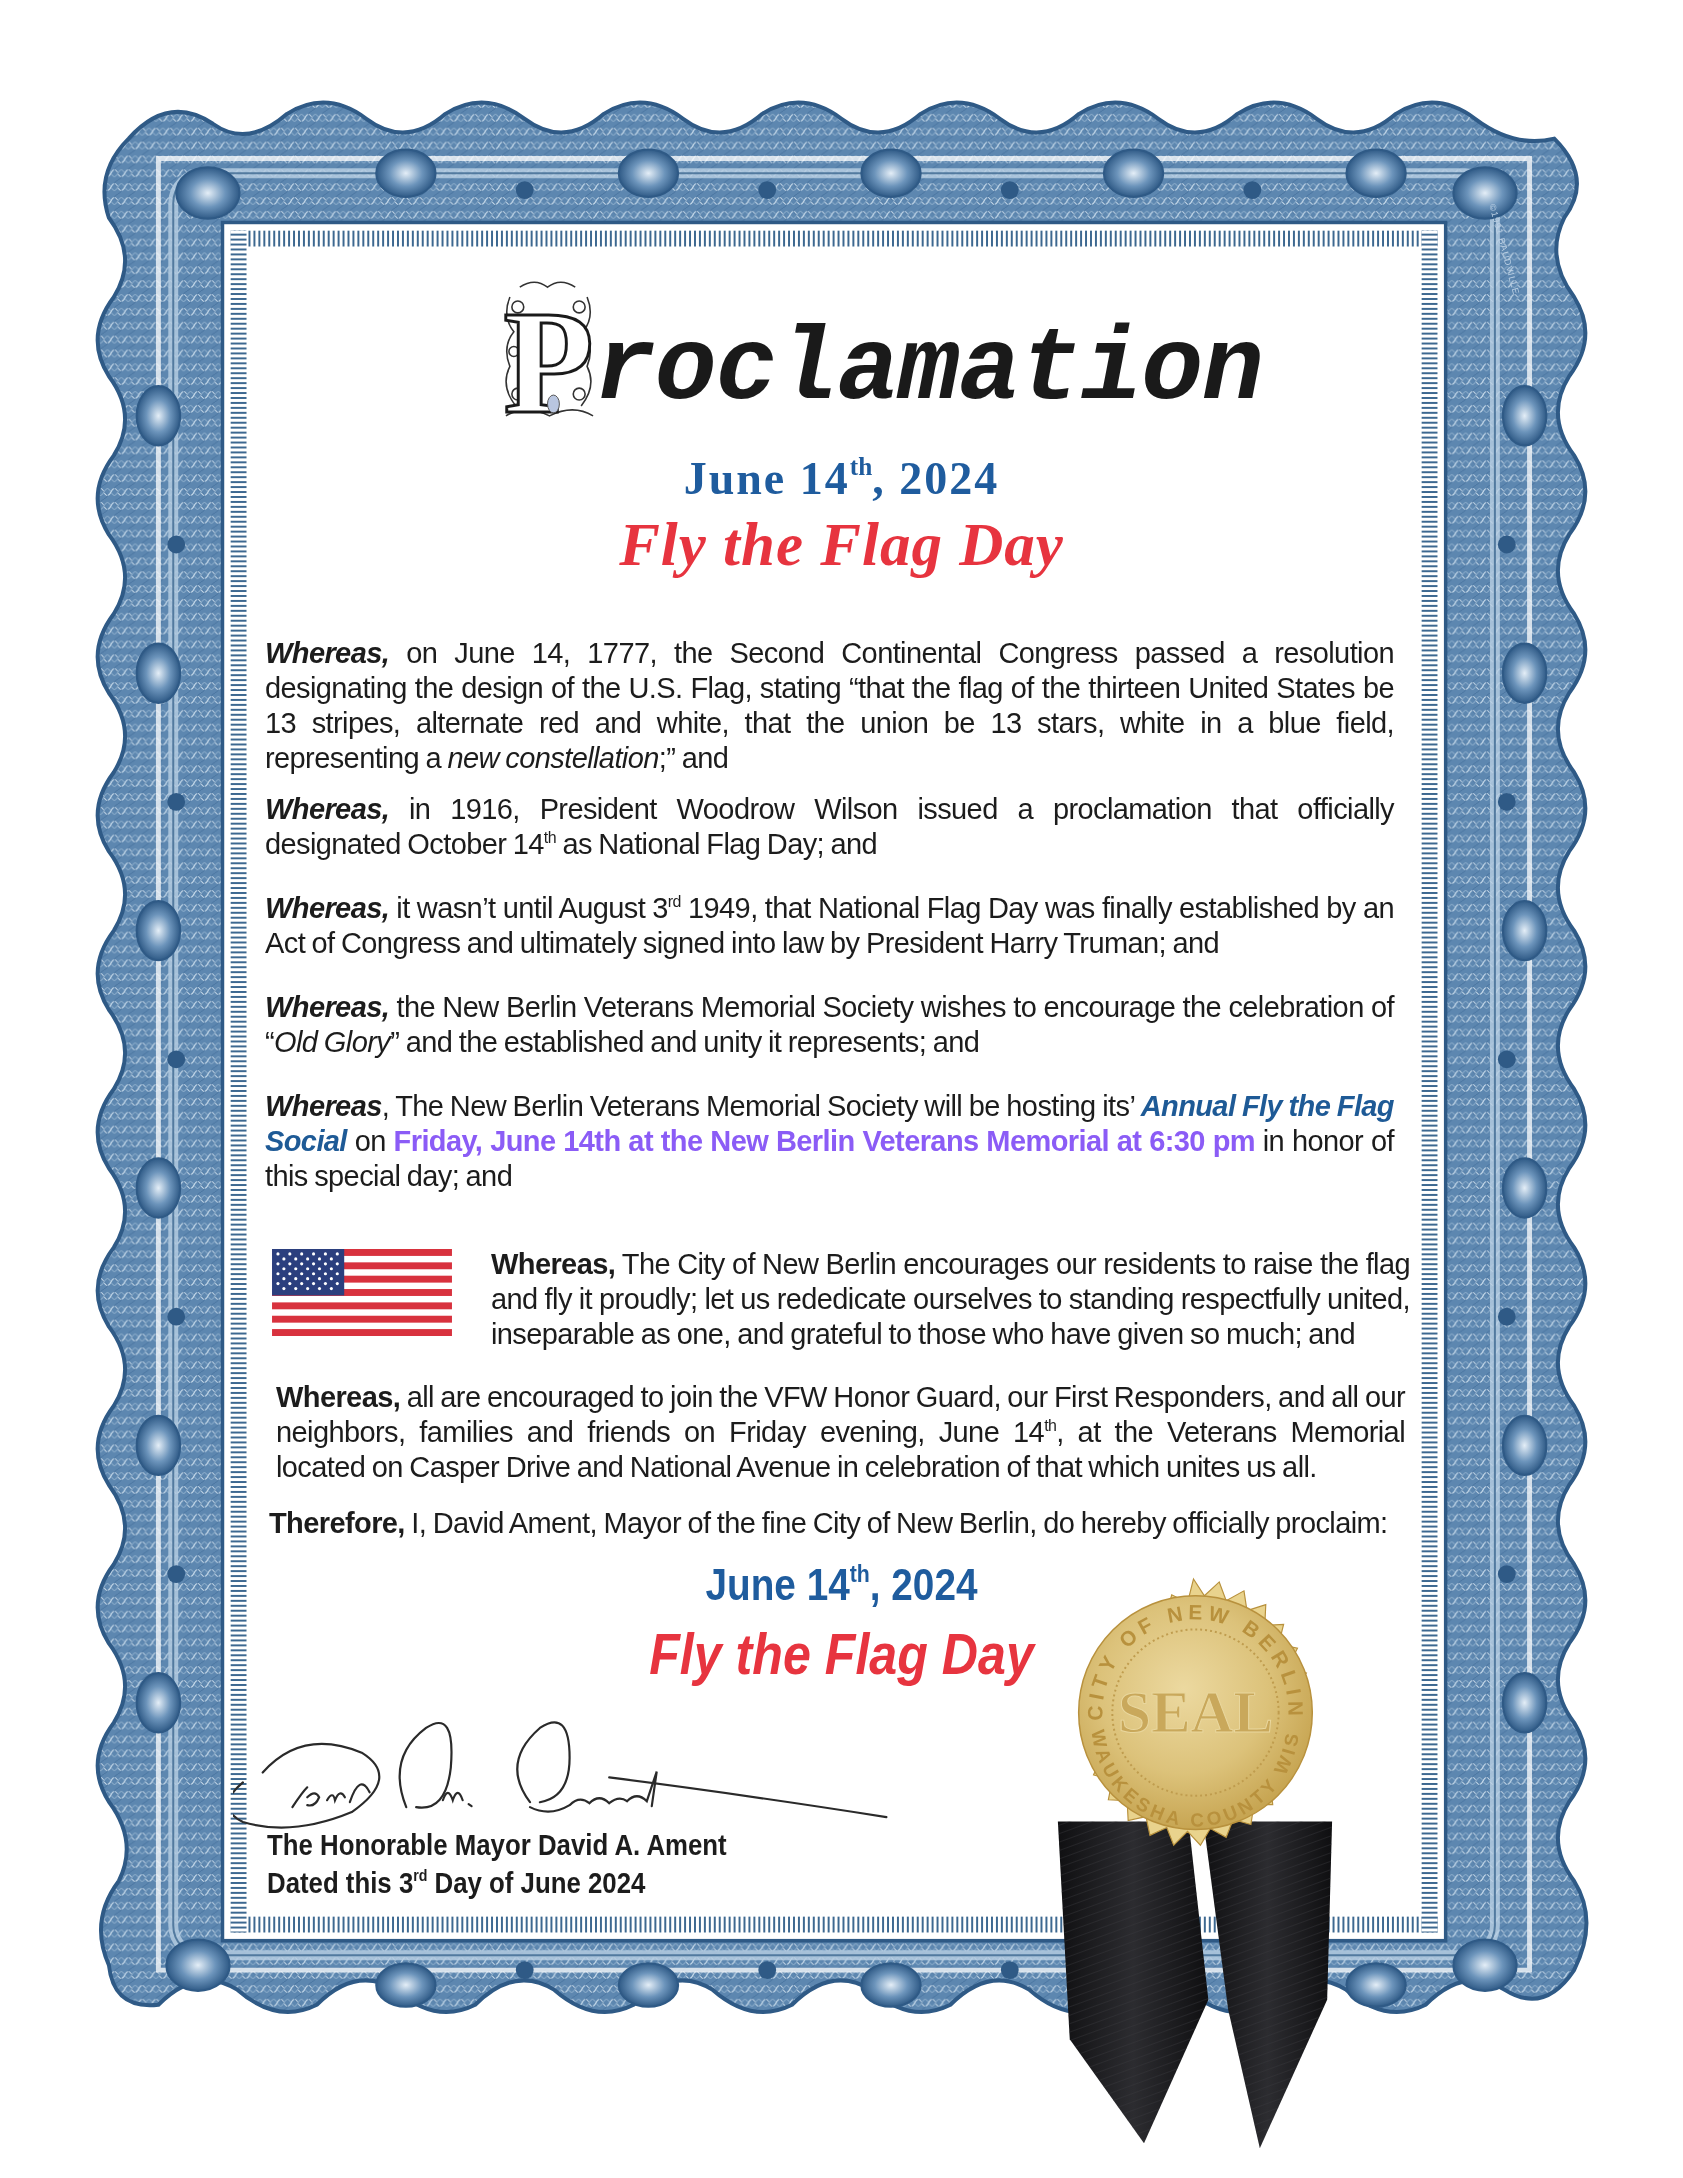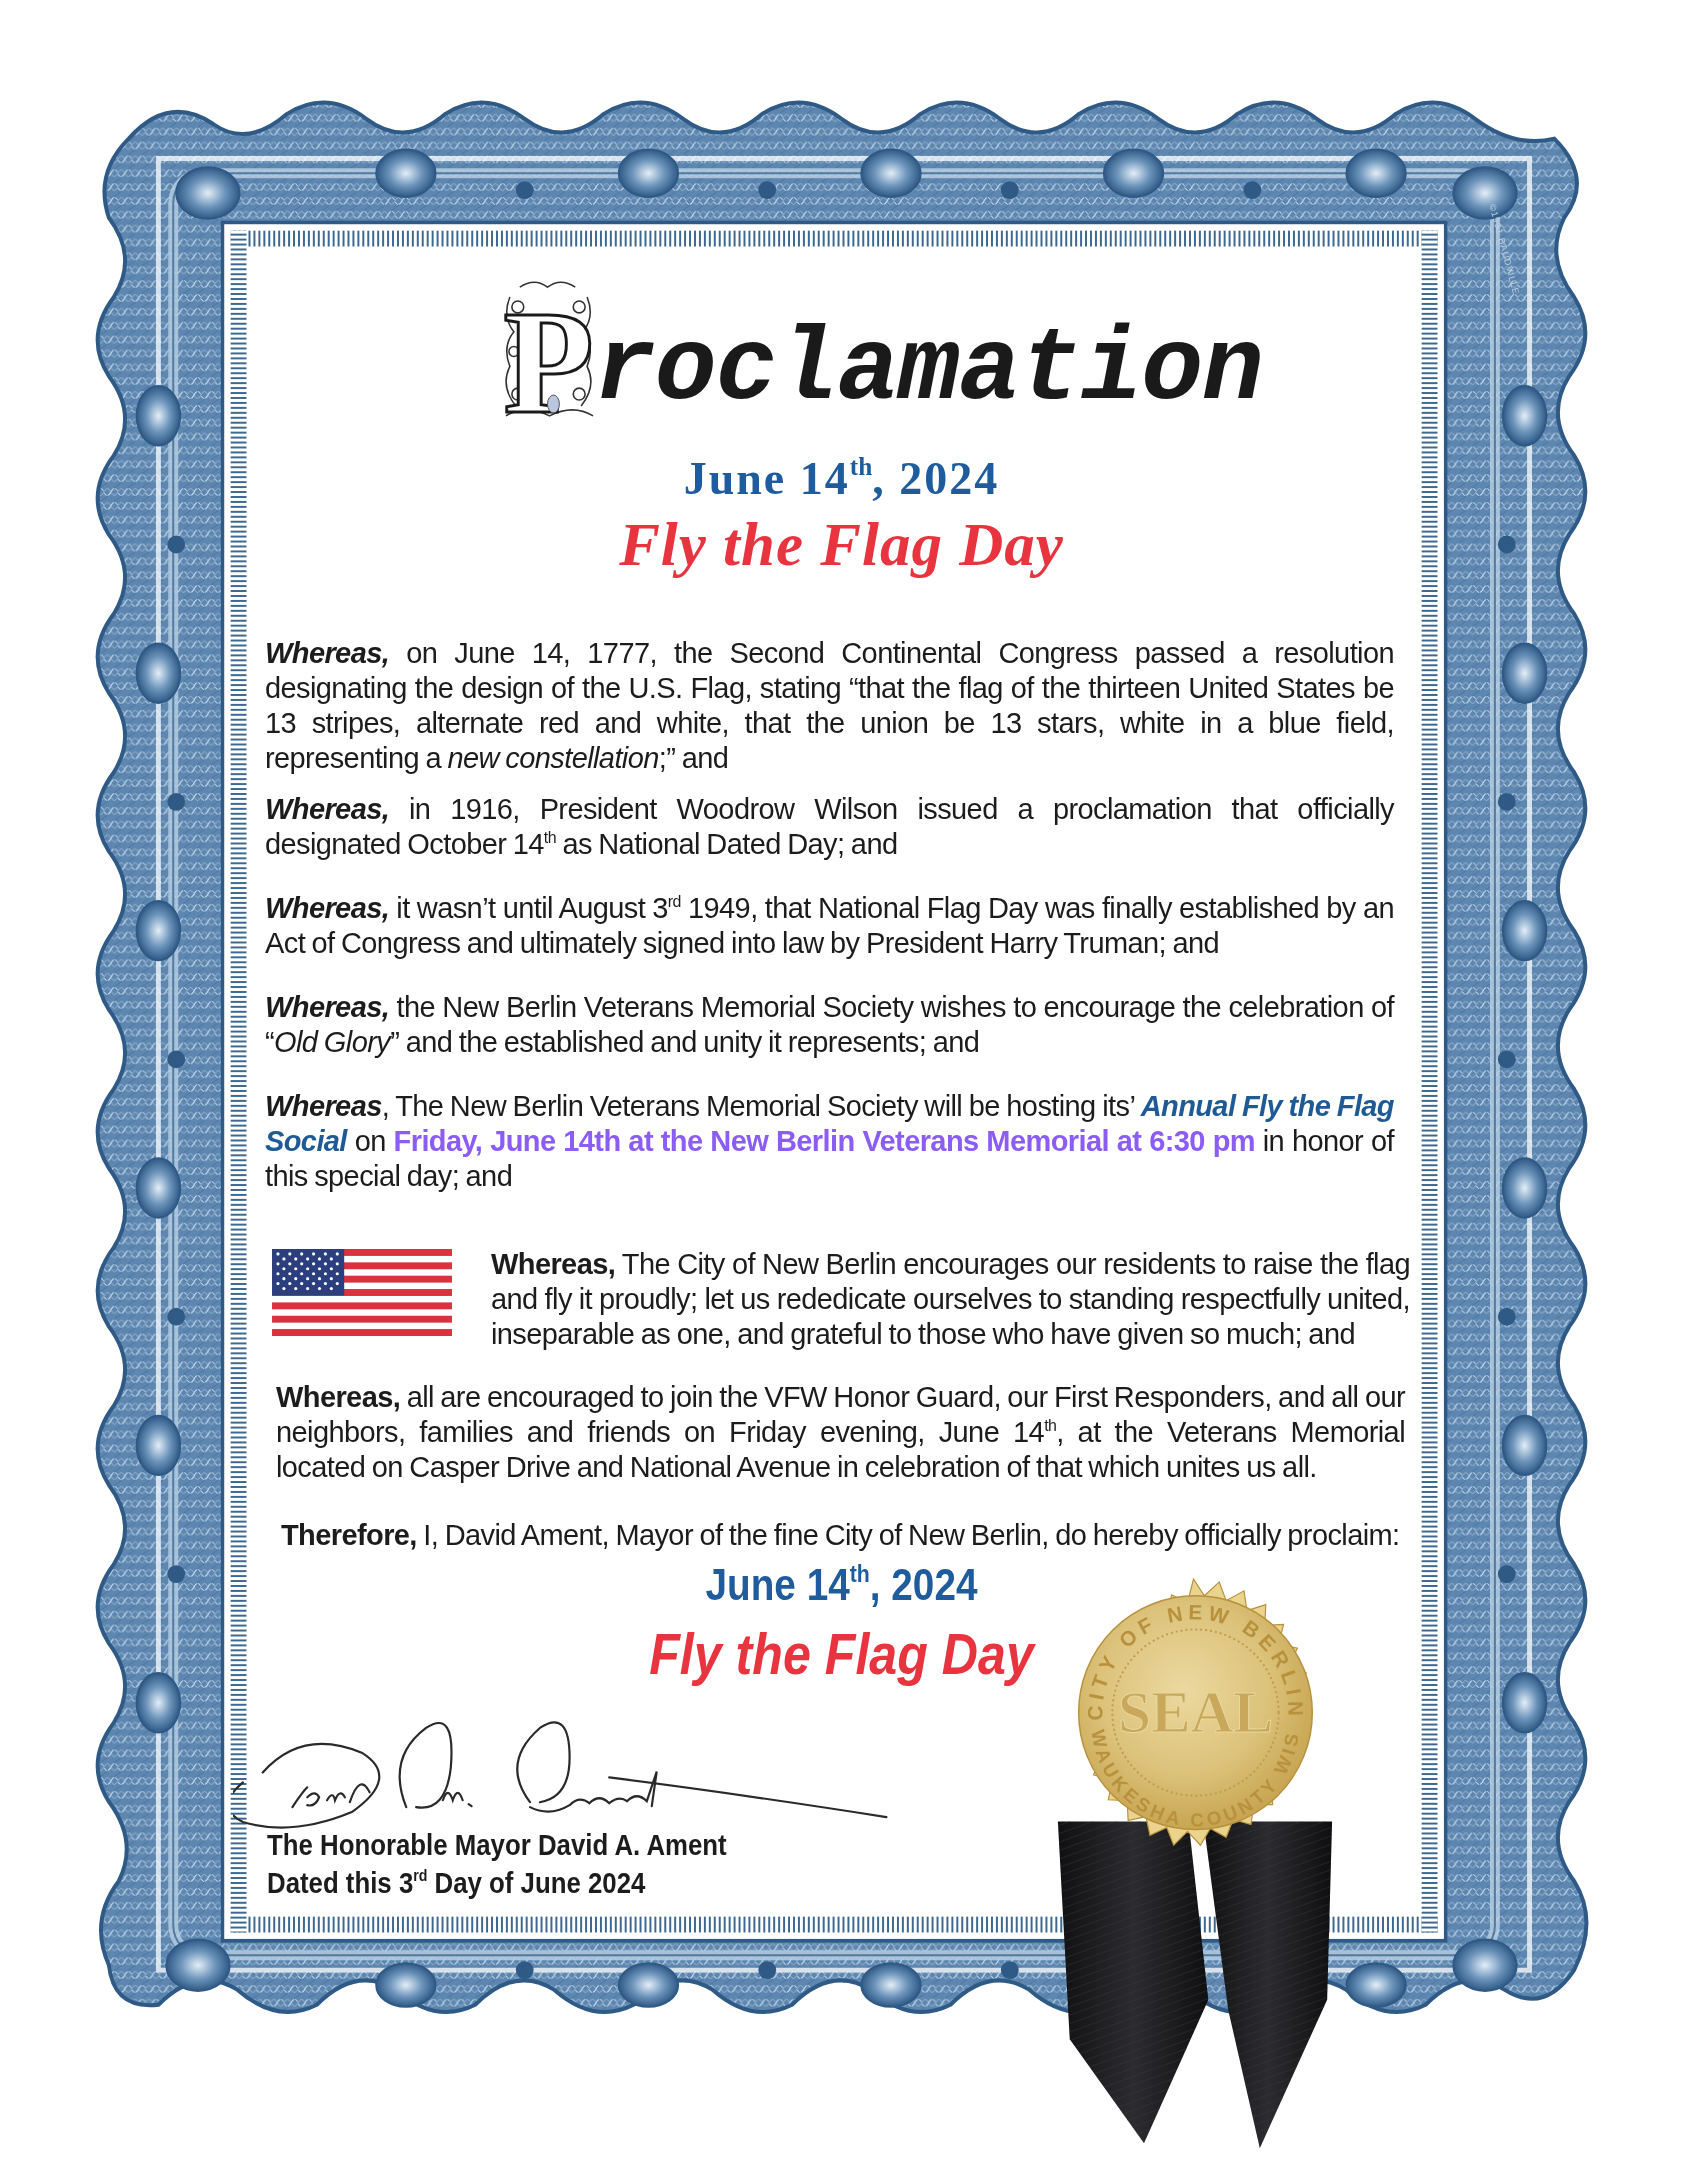--- a/index.html
+++ b/index.html
@@ -165,21 +165,21 @@
 
 <div class="date-top">
   <span>June 14</span><sup>th</sup><span>, 2024</span>
 </div>
 <div class="fly-top">Fly the Flag Day</div>
 
 <p class="body p1" style="margin:0">
   <span class="w">Whereas,</span><span> on June 14, 1777, the Second Continental Congress passed a resolution designating the design of the U.S. Flag, stating “that the flag of the thirteen United States be 13 stripes, alternate red and white, that the union be 13 stars, white in a blue field, representing a </span><i>new constellation</i><span>;” and</span>
 </p>
 <p class="body p2" style="margin:0">
-  <span class="w">Whereas,</span><span> in 1916, President Woodrow Wilson issued a proclamation that officially designated October 14</span><sup>th</sup><span> as National Dated Day; and</span>
+  <span class="w">Whereas,</span><span> in 1916, President Woodrow Wilson issued a proclamation that officially designated October 14</span><sup>th</sup><span> as National Flag Day; and</span>
 </p>
 <p class="body p3" style="margin:0">
   <span class="w">Whereas,</span><span> it wasn’t until August 3</span><sup>rd</sup><span> 1949, that National Flag Day was finally established by an Act of Congress and ultimately signed into law by President Harry Truman; and</span>
 </p>
 <p class="body p4" style="margin:0">
   <span class="w">Whereas,</span><span> the New Berlin Veterans Memorial Society wishes to encourage the celebration of “</span><i>Old Glory</i><span>” and the established and unity it represents; and</span>
 </p>
 <p class="body p5" style="margin:0">
   <span class="w">Whereas</span><span>, The New Berlin Veterans Memorial Society will be hosting its’ </span><span class="hl-i">Annual Fly the Flag Social</span><span> on </span><span class="hl">Friday, June 14th at the New Berlin Veterans Memorial at 6:30 pm</span><span> in honor of this special day; and</span>
 </p>
@@ -243,21 +243,21 @@
       <circle cx="60" cy="40" r="1.6"></circle>
   </g>
 </svg>
 
 <p class="body p6" style="margin:16px">
   <span class="wb">Whereas,</span><span> The City of New Berlin encourages our residents to raise the flag and fly it proudly; let us rededicate ourselves to standing respectfully united, inseparable as one, and grateful to those who have given so much; and</span>
 </p>
 <p class="body p7" style="margin:11px">
   <span class="wb">Whereas,</span><span> all are encouraged to join the VFW Honor Guard, our First Responders, and all our neighbors, families and friends on Friday evening, June 14</span><sup>th</sup><span>, at the Veterans Memorial located on Casper Drive and National Avenue in celebration of that which unites us all.</span>
 </p>
-<p class="body p8" style="margin:16px">
+<p class="body p8" style="margin:4px">
   <span class="wb">Therefore,</span><span> I, David Ament, Mayor of the fine City of New Berlin, do hereby officially proclaim:</span>
 </p>
 
 <div class="date-bottom">
   <span>June 14</span><sup>th</sup><span>, 2024</span>
 </div>
 <div class="fly-bottom">Fly the Flag Day</div>
 
 <svg class="signature" viewBox="0 0 700 120" xmlns="http://www.w3.org/2000/svg">
   <title>David A. Ament</title>

